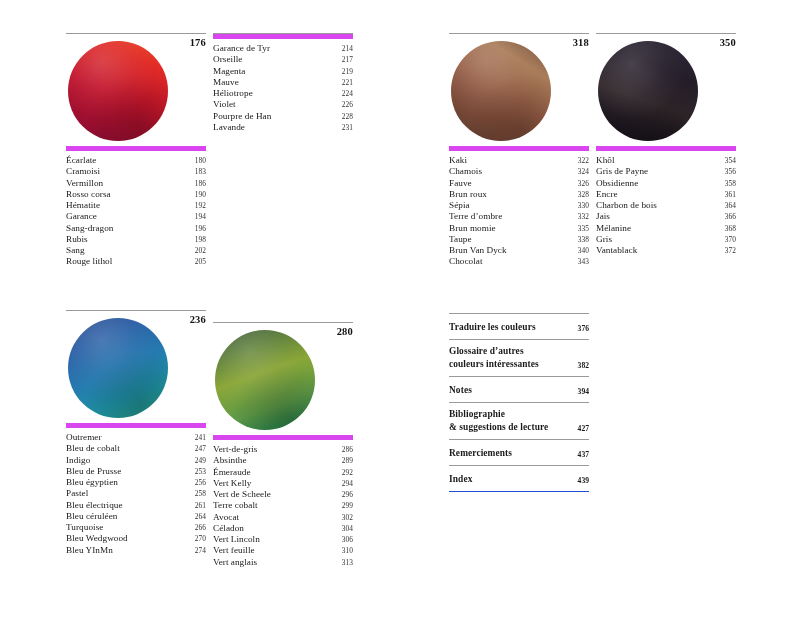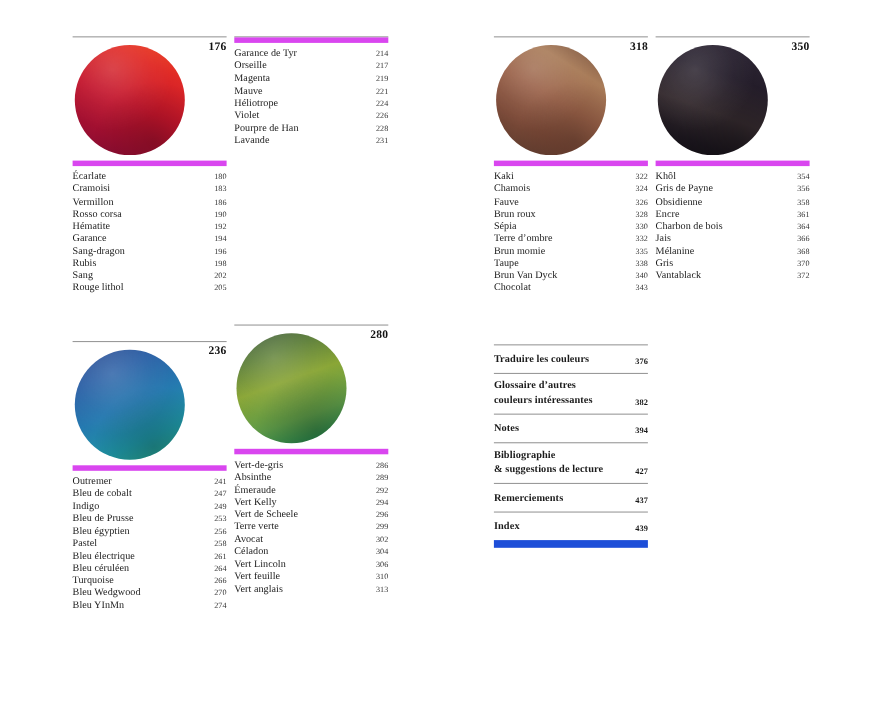--- a/index.html
+++ b/index.html
@@ -113,21 +113,21 @@
     letter-spacing: 0.1px;
   }
   .bm-item .bm-pg {
     flex: 0 0 auto;
     font-size: 7.6px;
     font-weight: bold;
     padding-left: 6px;
     padding-bottom: 0.5px;
   }
   .bm-item.last {
-    border-bottom: 7px solid #1d4ed8;
+    border-bottom: 1px solid #1d4ed8;
     justify-content: center;
   }
 </style>
 </head>
 <body>
 
 <div class="page">
   <div id="blocks-root">
       <div class="block" style="left: 66px; top: 33px;">
         <div class="rule-top"></div>
@@ -355,21 +355,21 @@
           <div class="entry">
             <span class="name">Bleu Wedgwood</span>
             <span class="pg">270</span>
           </div>
           <div class="entry">
             <span class="name">Bleu YInMn</span>
             <span class="pg">274</span>
           </div>
         </div>
       </div>
-      <div class="block" style="left: 213px; top: 295px;">
+      <div class="block" style="left: 213px; top: 322px;">
         <div class="rule-top"></div>
         <div class="block-head">
           <div class="sphere" style="background: linear-gradient(160deg, rgb(63, 91, 61) 0%, rgb(93, 127, 56) 22%, rgb(138, 166, 54) 44%, rgb(93, 154, 72) 72%, rgb(15, 122, 76) 100%);"></div>
           <div class="block-num">280</div>
         </div>
         <div class="entries">
           <div class="entry">
             <span class="name">Vert-de-gris</span>
             <span class="pg">286</span>
           </div>
@@ -383,21 +383,21 @@
           </div>
           <div class="entry">
             <span class="name">Vert Kelly</span>
             <span class="pg">294</span>
           </div>
           <div class="entry">
             <span class="name">Vert de Scheele</span>
             <span class="pg">296</span>
           </div>
           <div class="entry">
-            <span class="name">Terre verte</span>
+            <span class="name">Terre cobalt</span>
             <span class="pg">299</span>
           </div>
           <div class="entry">
             <span class="name">Avocat</span>
             <span class="pg">302</span>
           </div>
           <div class="entry">
             <span class="name">Céladon</span>
             <span class="pg">304</span>
           </div>

